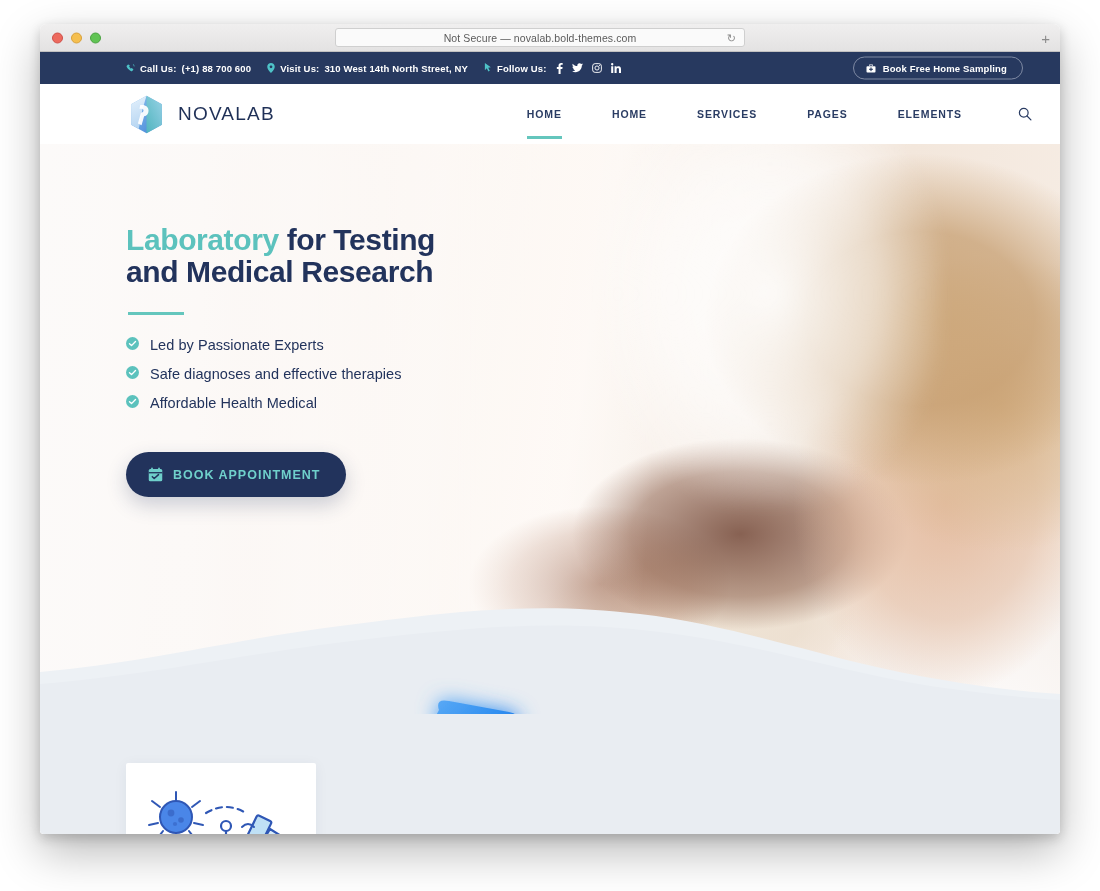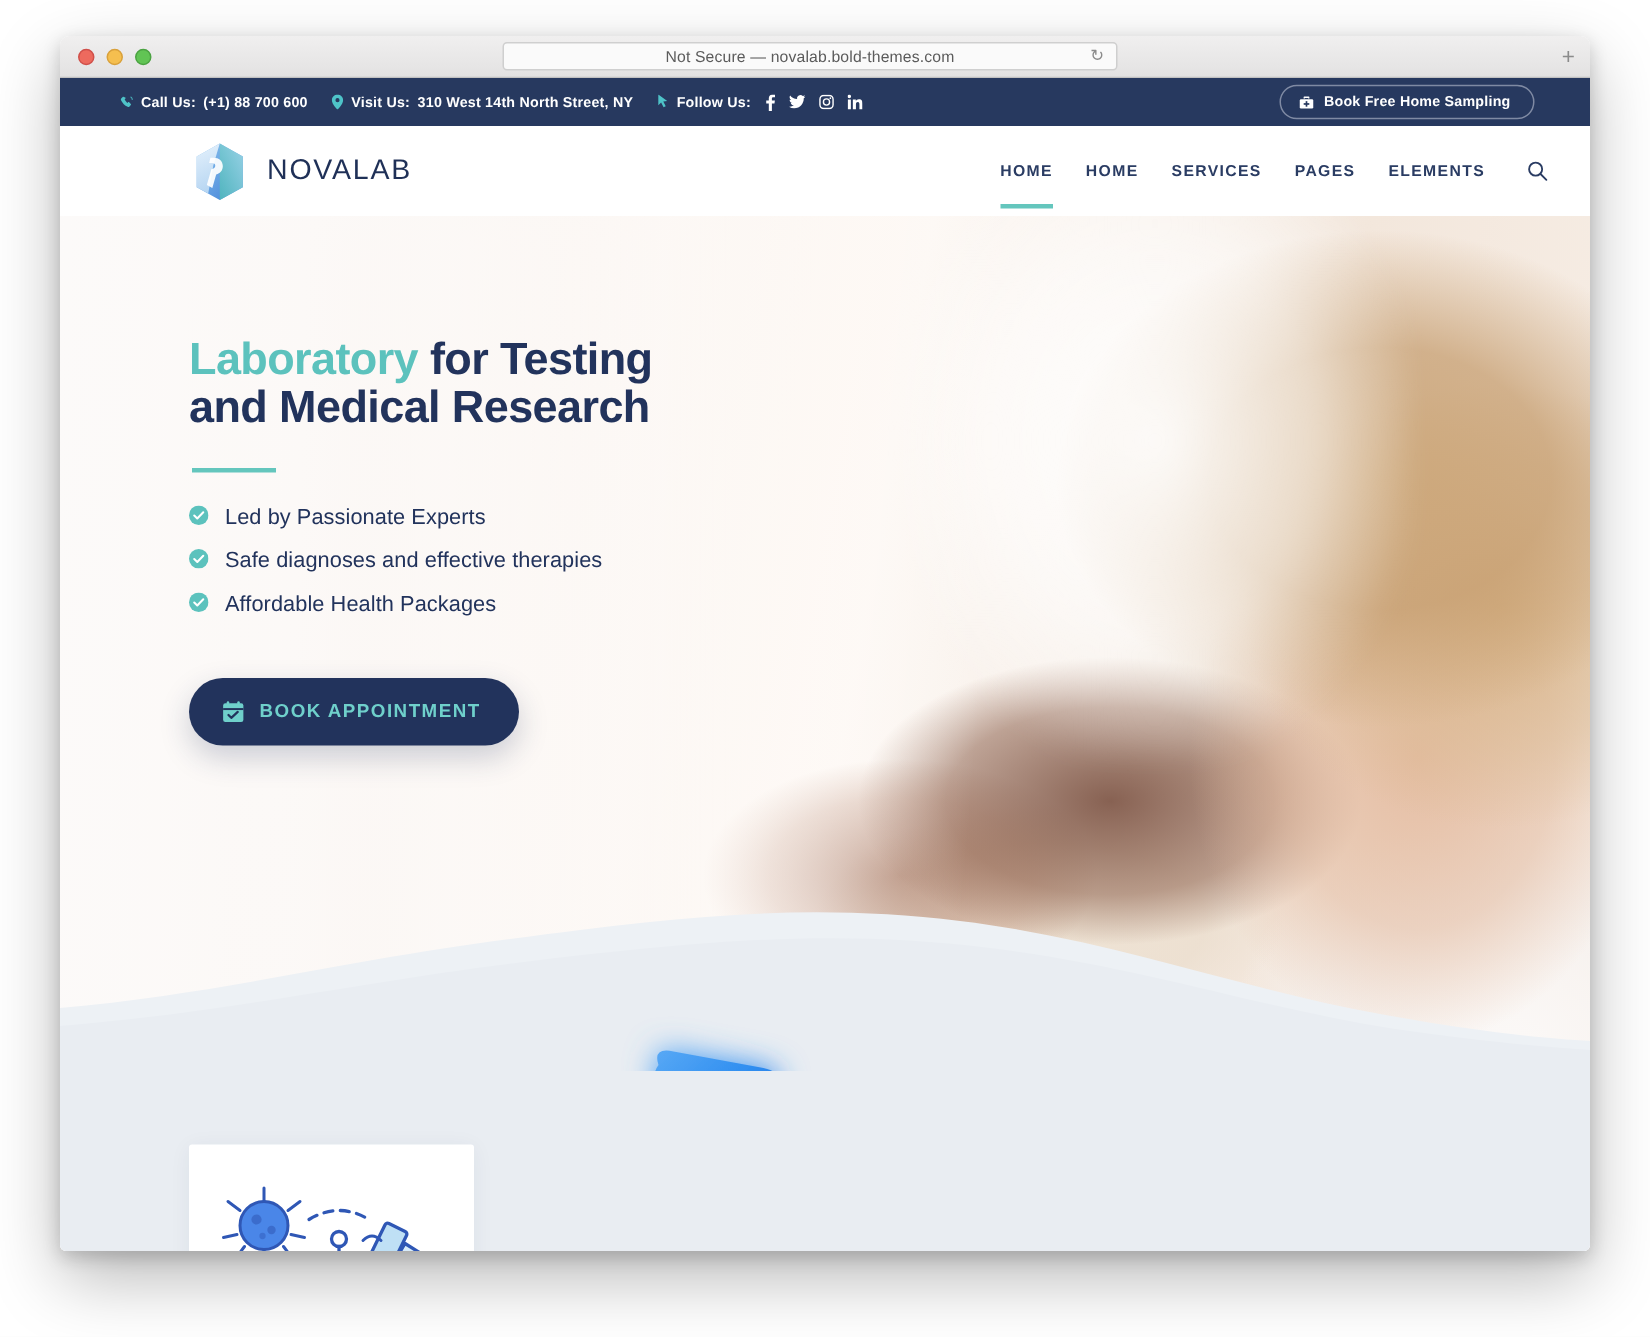--- a/index.html
+++ b/index.html
@@ -76,21 +76,21 @@
     position: relative;
     height: 32px;
     background: #27395f;
     display: flex; align-items: center;
     padding: 0 28px 0 0;
     color: #ffffff;
   }
   .topbar-left {
     display: flex; align-items: center;
     gap: 16px;
-    padding-left: 40px;
+    padding-left: 86px;
     font-size: 9.5px; font-weight: bold;
     letter-spacing: .15px;
   }
   .info-group { display: flex; align-items: center; gap: 5px; white-space: nowrap; }
   .info-label { color: #ffffff; font-weight: bold; }
   .info-value { color: #ffffff; font-weight: bold; }
   .tb-icon { color: #4ec3c8; display: inline-flex; align-items: center; }
   .tb-icon svg { display: block; }
   .socials { display: flex; align-items: center; gap: 9px; margin-left: 4px; }
   .socials .s { color:#fff; display:inline-flex; }
@@ -120,21 +120,21 @@
     z-index: 5;
   }
   .logo { display: flex; align-items: center; gap: 11px; cursor: pointer; }
   .logo-mark { width: 41px; height: 41px; position: relative; }
   .logo-mark svg { display:block; }
   .logo-text {
     font-size: 19px; font-weight: normal; color: #1f3057;
     letter-spacing: 1.2px;
   }
 
-  .nav { margin-left: auto; display: flex; align-items: center; gap: 22px; }
+  .nav { margin-left: auto; display: flex; align-items: center; gap: 50px; }
   .nav-item {
     position: relative;
     font-size: 10.5px; font-weight: bold; letter-spacing: .9px;
     color: #2a3c63; cursor: pointer;
     padding: 19px 0;
   }
   .nav-item.active { color: #2a3c63; }
   .nav-item.active::after {
     content: ""; position: absolute;
     left: 0; right: 0; bottom: 0;
@@ -227,21 +227,21 @@
     display: flex; align-items: flex-start; gap: 11px;
     font-size: 14.5px; color: #22335c;
     margin-bottom: 13px;
     letter-spacing: .05px;
   }
   .check-ico { width: 13px; height: 13px; flex: 0 0 13px; }
   .check-ico svg { display:block; }
 
   .book-btn {
     margin-top: 28px;
-    display: inline-flex; gap: 10px;
+    display: inline-flex; align-items: center; gap: 10px;
     background: #22335c;
     color: #6fd0cb;
     border: none; border-radius: 24px;
     padding: 15px 26px 15px 22px;
     font-size: 12.5px; font-weight: bold; letter-spacing: 1px;
     cursor: pointer;
     box-shadow: 0 8px 20px rgba(34,51,92,0.22);
   }
   .book-btn svg { display:block; }
 
@@ -444,21 +444,21 @@
               </span>
               <span>Safe diagnoses and effective therapies</span>
             </li>
             <li>
               <span class="check-ico">
                 <svg width="13" height="13" viewBox="0 0 16 16">
                     <circle cx="8" cy="8" r="8" fill="#5cc2bd"></circle>
                     <path d="M4.3 8.2l2.5 2.4 4.9-5" fill="none" stroke="#ffffff" stroke-width="1.7" stroke-linecap="round" stroke-linejoin="round"></path>
                   </svg>
               </span>
-              <span>Affordable Health Packages</span>
+              <span>Affordable Health Medical</span>
             </li>
           </ul>
 
           <button class="book-btn">
             <span>
               <svg width="15" height="15" viewBox="0 0 16 16" fill="#6fd0cb">
                 <rect x=".8" y="2" width="14.4" height="13.2" rx="1.6"></rect>
                 <rect x="3.4" y=".5" width="1.7" height="3.2" rx=".8"></rect>
                 <rect x="10.9" y=".5" width="1.7" height="3.2" rx=".8"></rect>
                 <rect x=".8" y="5.4" width="14.4" height="1.4" fill="#22335c"></rect>

